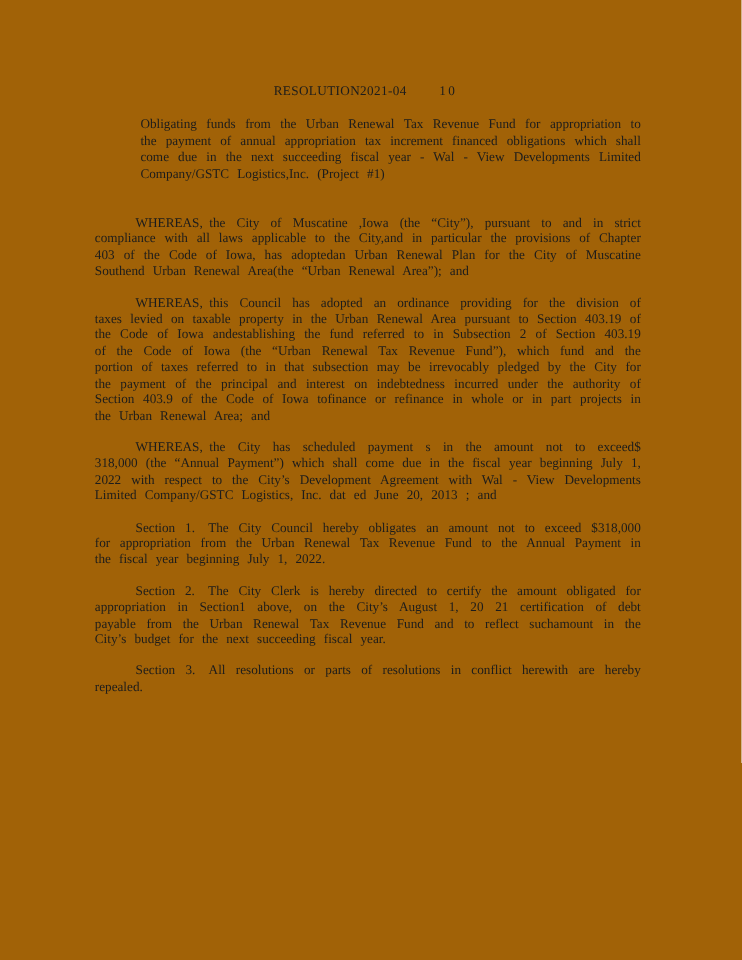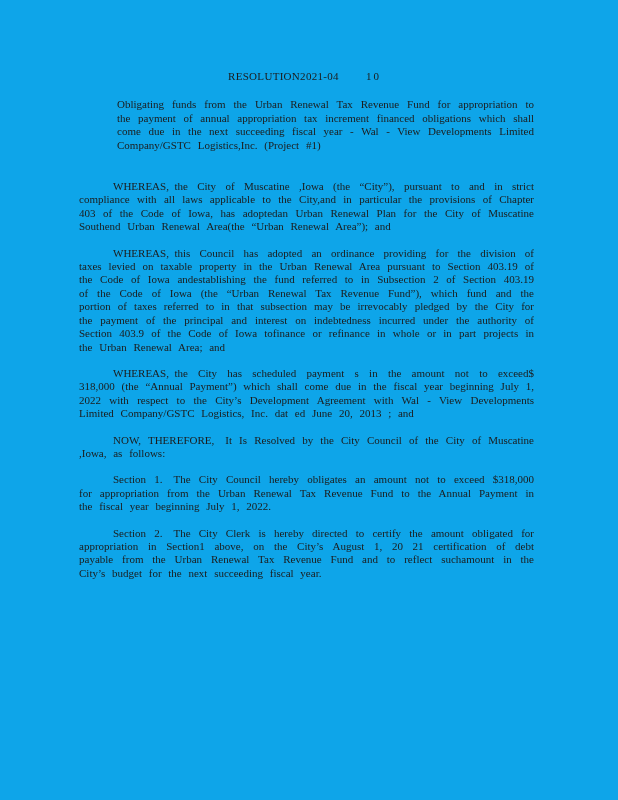--- a/index.html
+++ b/index.html
@@ -4,21 +4,21 @@
 <style>
   html, body {
     margin: 0;
     padding: 0;
     background: #ffffff;
   }
   .page {
     position: relative;
     width: 618px;
     height: 800px;
-    background: #0ea5e9;
+    background: #a16207;
     color: #1c1c1c;
     font-family: "Liberation Serif", "DejaVu Serif", serif;
     font-size: 11px;
     line-height: 13.4px;
     box-sizing: border-box;
     padding: 70px 84px 0 75px;
     overflow: hidden;
   }
   .title-row {
     text-align: center;
@@ -55,20 +55,20 @@
 
   <p class="caption">Obligating funds from the Urban Renewal Tax Revenue Fund for appropriation to the payment of annual appropriation tax increment financed obligations which shall come due in the next succeeding fiscal year - Wal - View Developments Limited Company/GSTC Logistics,Inc. (Project #1)</p>
 
   <p class="body">WHEREAS, the City of Muscatine ,Iowa (the “City”), pursuant to and in strict compliance with all laws applicable to the City,and in particular the provisions of Chapter 403 of the Code of Iowa, has adoptedan Urban Renewal Plan for the City of Muscatine Southend Urban Renewal Area(the “Urban Renewal Area”); and</p>
 
   <p class="body">WHEREAS, this Council has adopted an ordinance providing for the division of taxes levied on taxable property in the Urban Renewal Area pursuant to Section 403.19 of the Code of Iowa andestablishing the fund referred to in Subsection 2 of Section 403.19 of the Code of Iowa (the “Urban Renewal Tax Revenue Fund”), which fund and the portion of taxes referred to in that subsection may be irrevocably pledged by the City for the payment of the principal and interest on indebtedness incurred under the authority of Section 403.9 of the Code of Iowa tofinance or refinance in whole or in part projects in the Urban Renewal Area; and</p>
 
   <p class="body">WHEREAS, the City has scheduled payment s in the amount not to exceed$ 318,000 (the “Annual Payment”) which shall come due in the fiscal year beginning July 1, 2022 with respect to the City’s Development Agreement with Wal - View Developments Limited Company/GSTC Logistics, Inc. dat ed June 20, 2013 ; and</p>
 
 
-  <p class="body">NOW, THEREFORE, It Is Resolved by the City Council of the City of Muscatine ,Iowa, as follows:</p>
 
   <p class="body">Section 1. The City Council hereby obligates an amount not to exceed $318,000 for appropriation from the Urban Renewal Tax Revenue Fund to the Annual Payment in the fiscal year beginning July 1, 2022.</p>
 
   <p class="body">Section 2. The City Clerk is hereby directed to certify the amount obligated for appropriation in Section1 above, on the City’s August 1, 20 21 certification of debt payable from the Urban Renewal Tax Revenue Fund and to reflect suchamount in the City’s budget for the next succeeding fiscal year.</p>
 
+  <p class="body">Section 3. All resolutions or parts of resolutions in conflict herewith are hereby repealed.</p>
 
 </div>
 
 </body></html>

